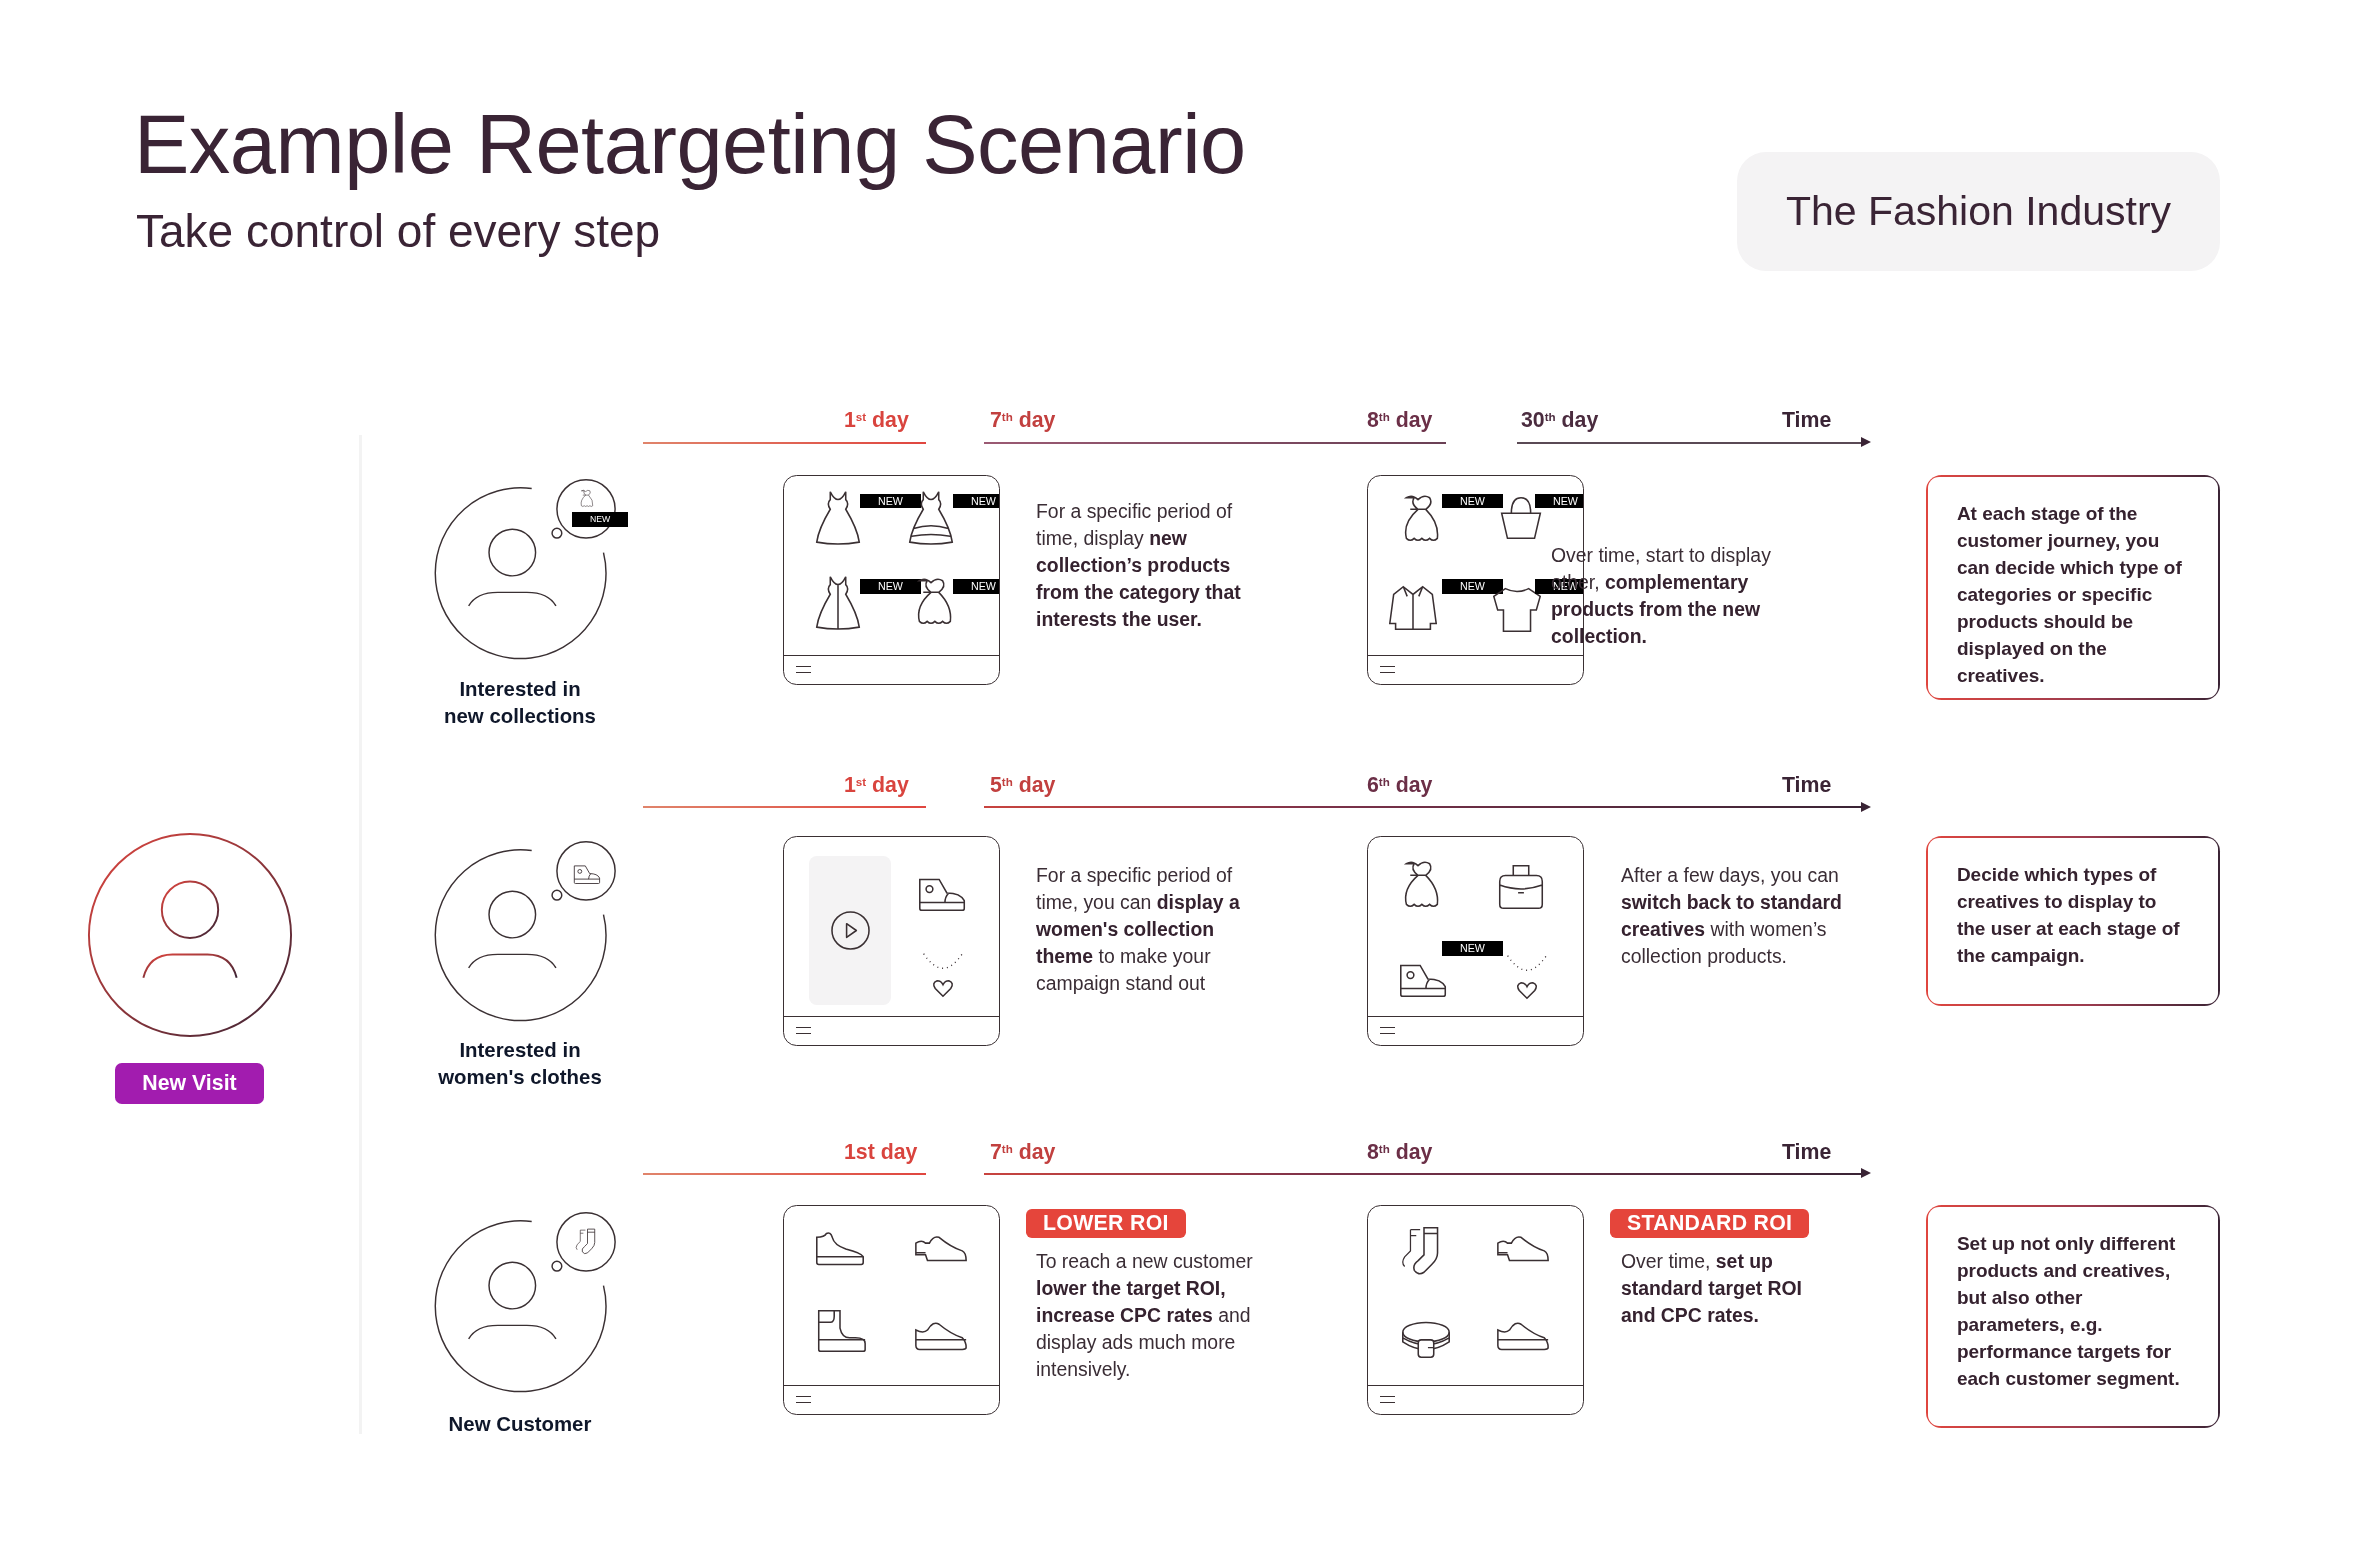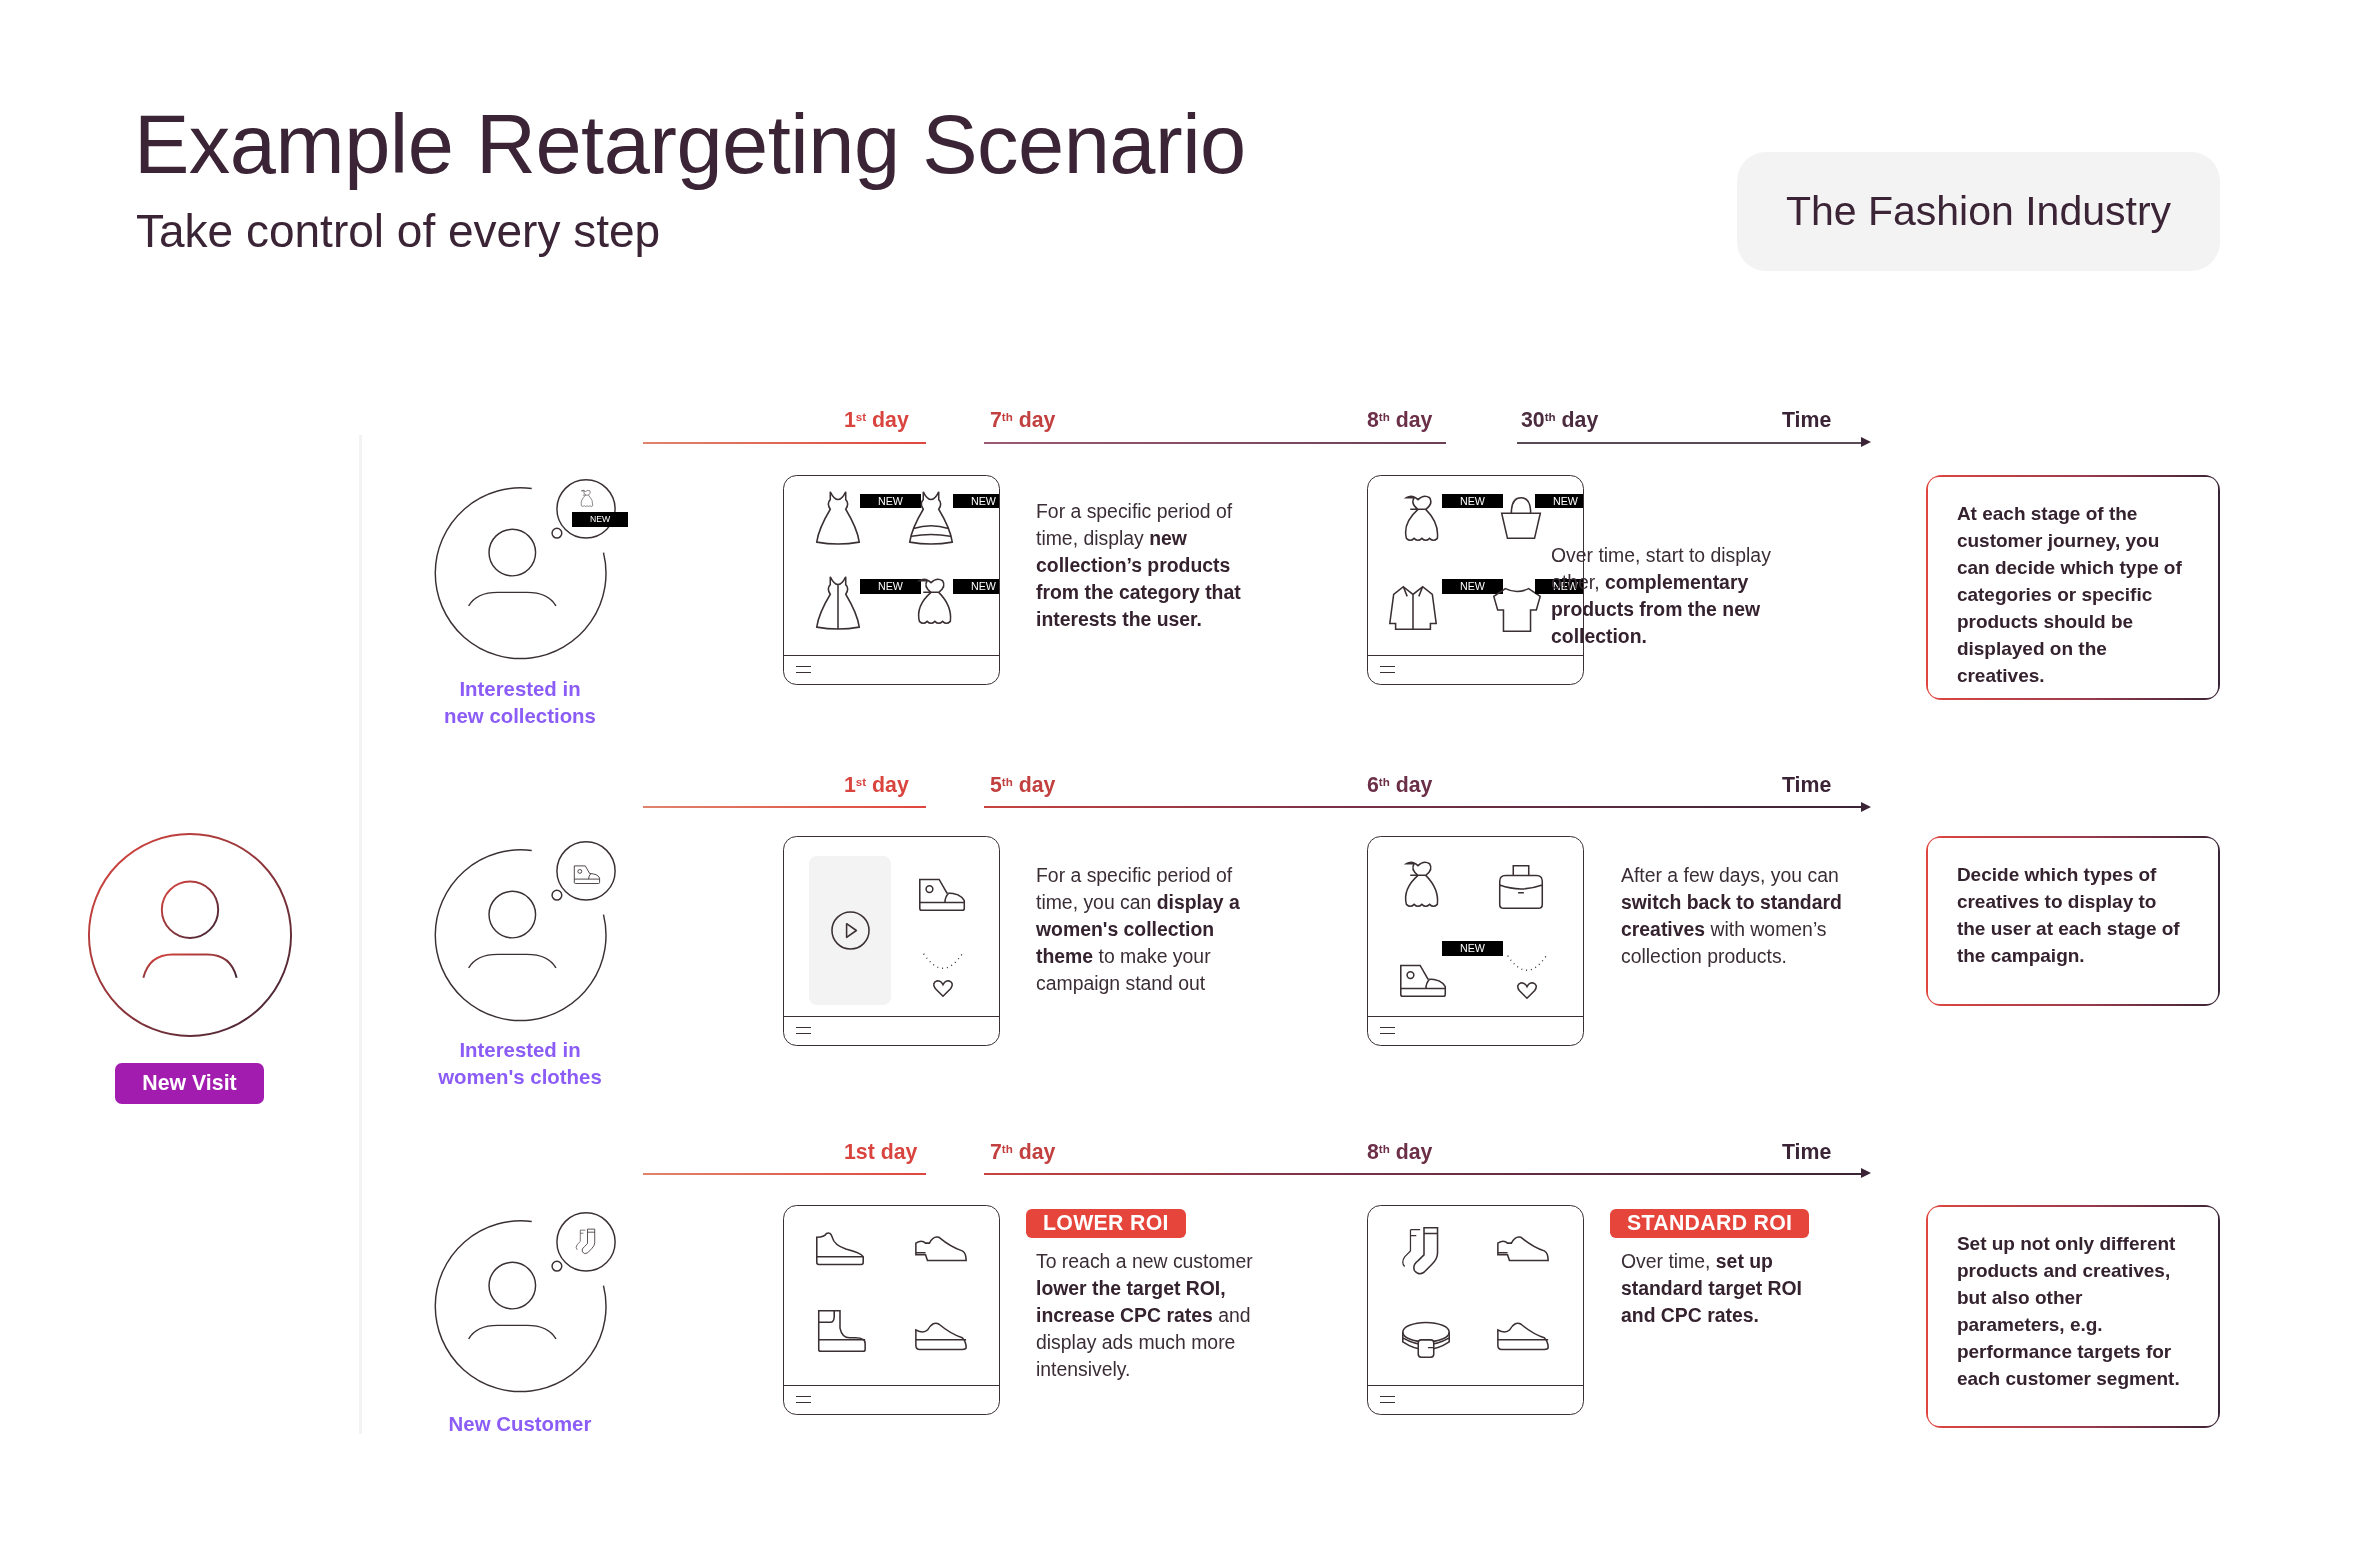--- a/index.html
+++ b/index.html
@@ -22,21 +22,21 @@
     color: #fff; font-weight: 700; font-size: 21.3px; display: flex; align-items: center; justify-content: center; }
 
   
   .tl-label { font-size: 21.3px; font-weight: 700; white-space: nowrap; text-align: center; }
   .tl-label sup { font-size: 11.6px; vertical-align: top; position: relative; top: 1.9px; }
   .seg { height: 1.9px; }
 
   
   .persona { width: 194px; }
   .persona svg { display: block; }
-  .persona-label { position: absolute; width: 252px; text-align: center; font-weight: 700; font-size: 20.4px; line-height: 27px; color: #8b5cf6; }
+  .persona-label { position: absolute; width: 252px; text-align: center; font-weight: 700; font-size: 20.4px; line-height: 27px; color: #0f172a; }
 
   
   .creative { width: 217px; height: 210px; border: 1.9px solid #3a3033; border-radius: 13.6px; background: #fff; overflow: hidden; }
   .creative .footer { position: absolute; left: 0; right: 0; bottom: 0; height: 29px; border-top: 1.9px solid #3a3033; }
   .creative .footer .ham { position: absolute; left: 11.6px; top: 9.7px; width: 15.5px; height: 7.8px; border-top: 1.9px solid #3a3033; border-bottom: 1.9px solid #3a3033; }
   .creative .item { position: absolute; width: 58px; height: 58px; }
   .new-tag { position: absolute; background: #000000; color: #fff; font-weight: 400; font-size: 10.7px; padding: 1px 18px; line-height: 12.6px; }
 
   .desc { font-size: 19.4px; line-height: 27px; color: #3a2d35; font-weight: 400; }
   .desc b { font-weight: 700; color: #35222f; }

